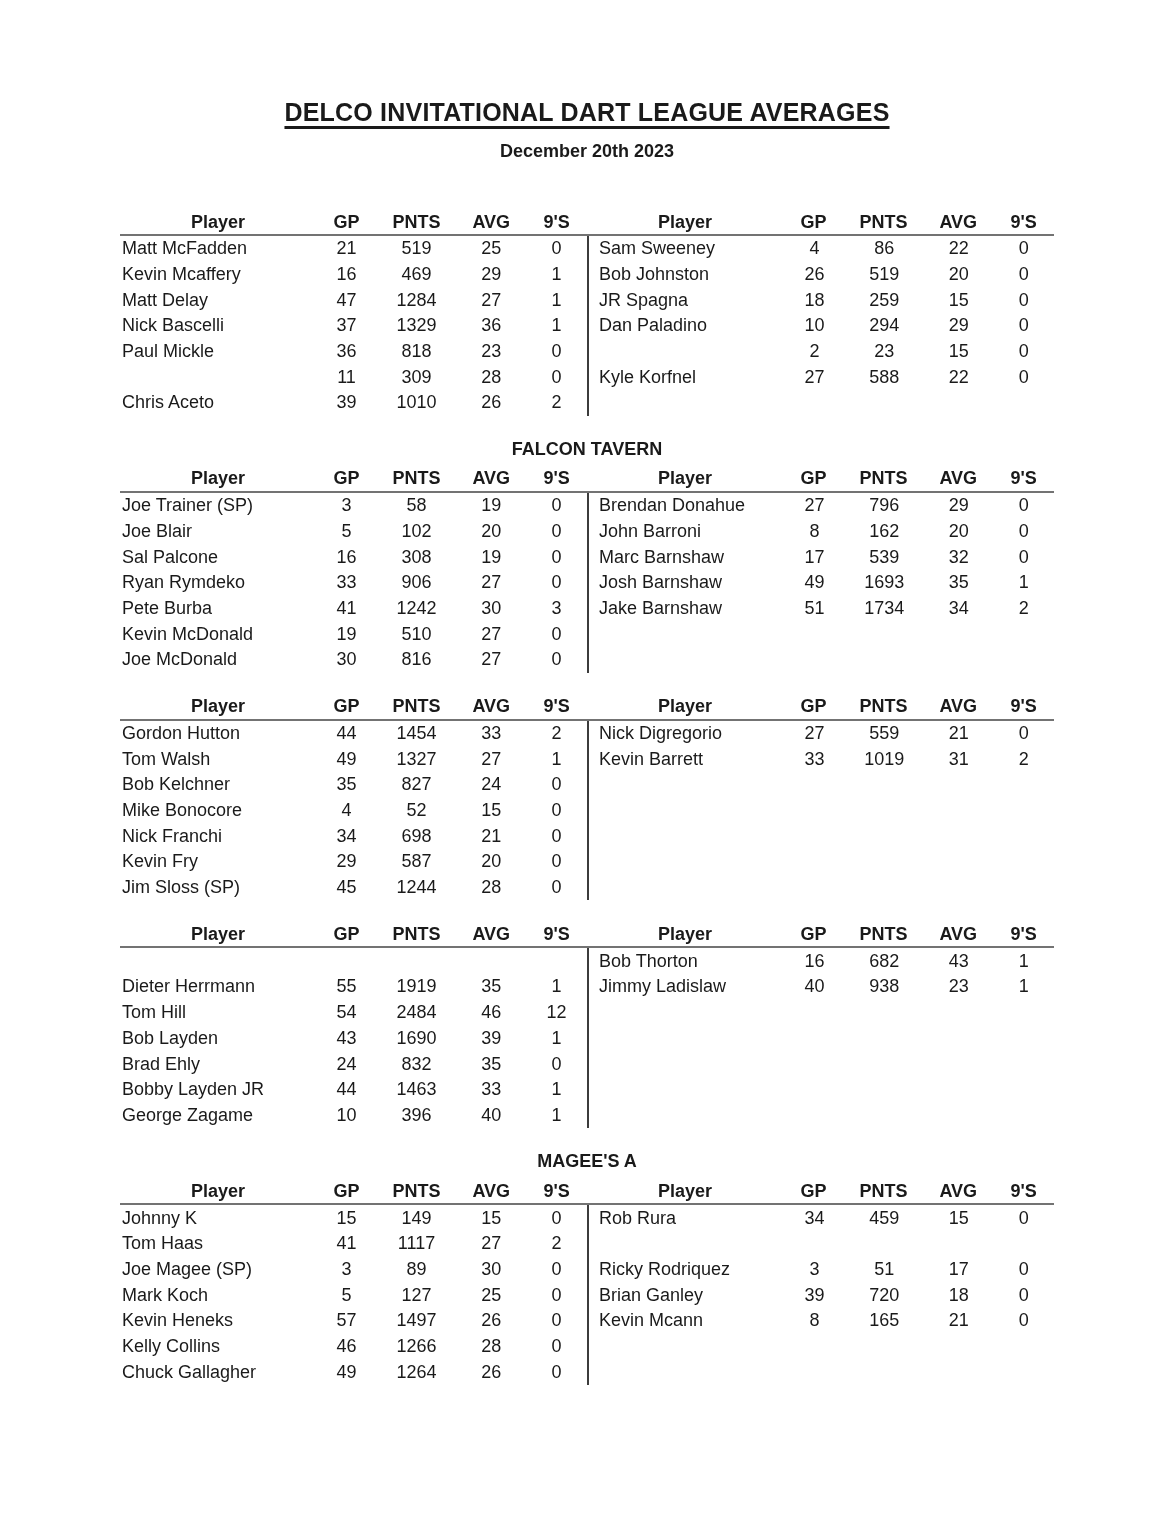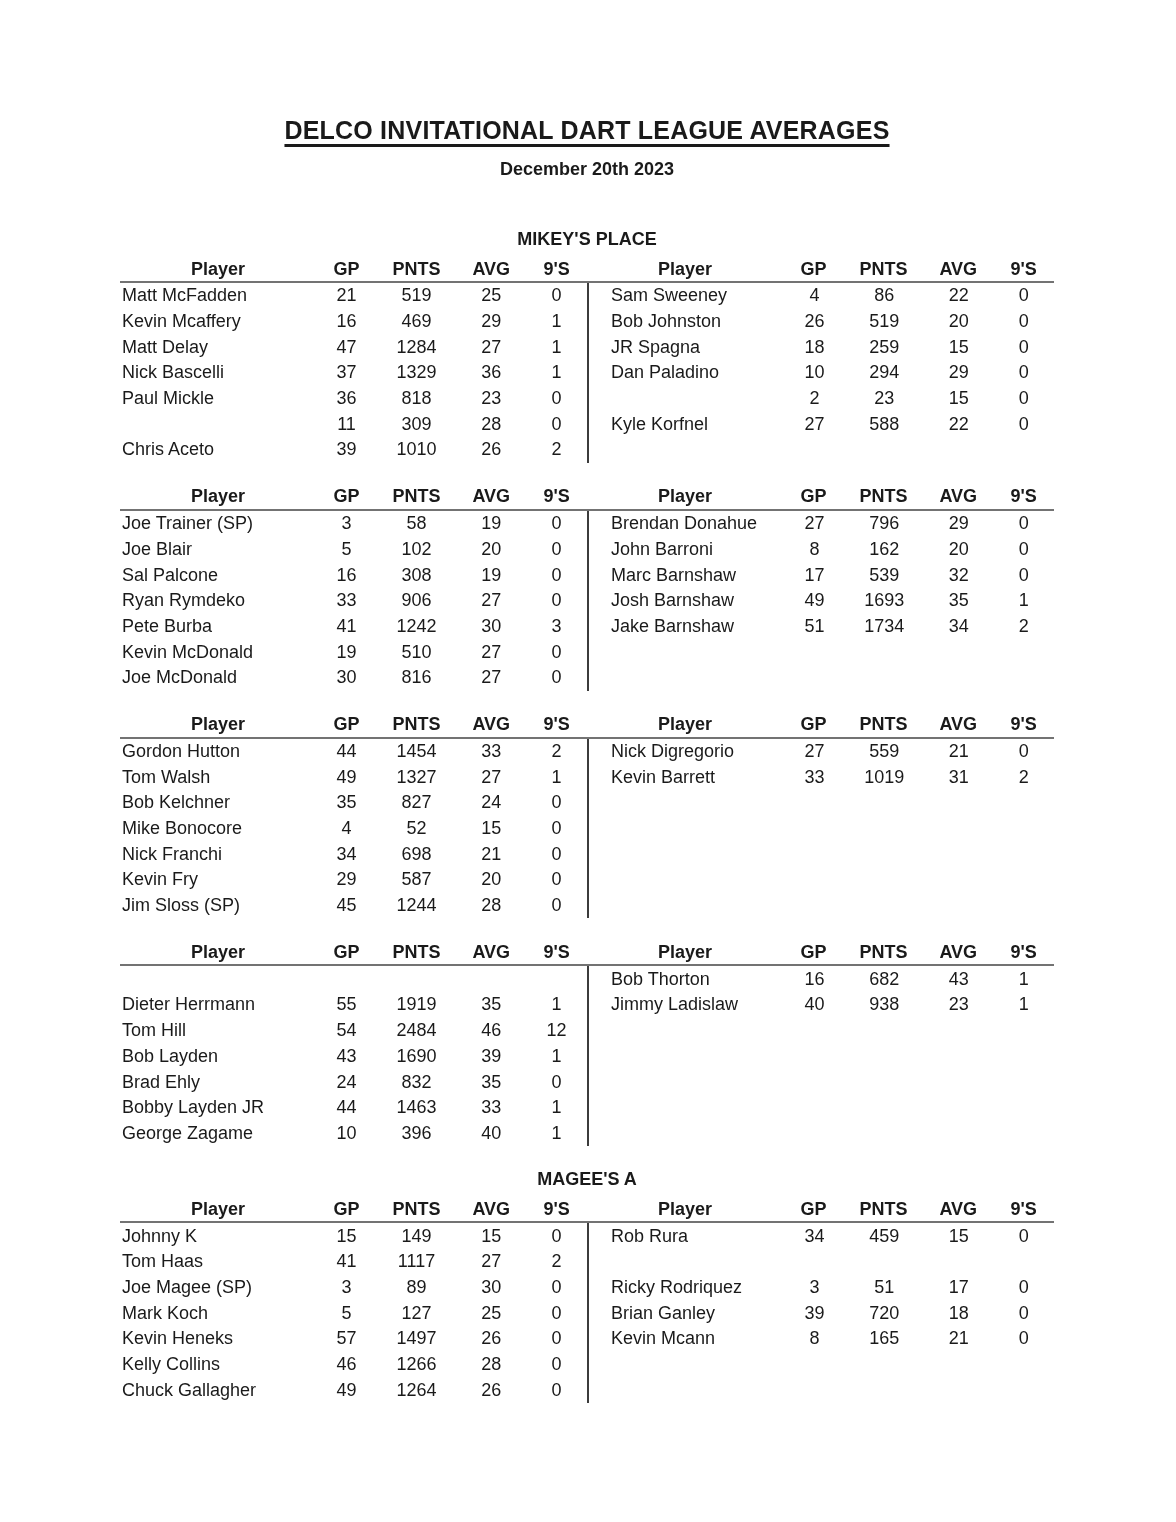--- a/index.html
+++ b/index.html
@@ -12,21 +12,21 @@
     width: 1176px;
     height: 1522px;
     background: #ffffff;
     font-family: "Liberation Sans", sans-serif;
     color: #1a1a1a;
     overflow: hidden;
   }
   .content {
     position: absolute;
     left: 120px;
-    top: 18px;
+    top: 0;
     width: 934px;
   }
   .doc-title {
     margin: 98px 0 0 0;
     text-align: center;
     font-size: 25px;
     font-weight: bold;
     letter-spacing: 0.2px;
     text-decoration: underline;
     text-decoration-thickness: 2.5px;
@@ -77,21 +77,21 @@
     height: 25.7px;
     align-items: center;
   }
   .cell {
     box-sizing: border-box;
     font-size: 18px;
     white-space: nowrap;
     overflow: hidden;
   }
   .c0 { width: 42%; text-align: left; padding-left: 2px; }
-  .half-right .c0 { padding-left: 22px; }
+  .half-right .c0 { padding-left: 10px; }
   .c1 { width: 13%; text-align: center; }
   .c2 { width: 17%; text-align: center; }
   .c3 { width: 15%; text-align: center; }
   .c4 { width: 13%; text-align: center; }
   .hrow .cell {
     font-weight: bold;
   }
   .hrow .c0 {
     text-align: center;
     padding-left: 0;
@@ -99,21 +99,20 @@
 </style>
 </head>
 <body>
 
 <div class="page">
   <div class="content">
     <h1 class="doc-title">DELCO INVITATIONAL DART LEAGUE AVERAGES</h1>
     <div class="doc-subtitle">December 20th 2023</div>
     <div id="sections">
         <div class="section">
-          <div class="section-title">MIKEY'S PLACE</div>
           <div class="tbl-head">
             <div class="half half-left">
               <div class="hrow">
                 <div class="cell c0">Player</div>
                 <div class="cell c1">GP</div>
                 <div class="cell c2">PNTS</div>
                 <div class="cell c3">AVG</div>
                 <div class="cell c4">9'S</div>
               </div>
             </div>
@@ -226,20 +225,21 @@
                 <div class="cell c0"></div>
                 <div class="cell c1"></div>
                 <div class="cell c2"></div>
                 <div class="cell c3"></div>
                 <div class="cell c4"></div>
               </div>
             </div>
           </div>
         </div>
         <div class="section">
+          <div class="section-title">FALCON TAVERN</div>
           <div class="tbl-head">
             <div class="half half-left">
               <div class="hrow">
                 <div class="cell c0">Player</div>
                 <div class="cell c1">GP</div>
                 <div class="cell c2">PNTS</div>
                 <div class="cell c3">AVG</div>
                 <div class="cell c4">9'S</div>
               </div>
             </div>

